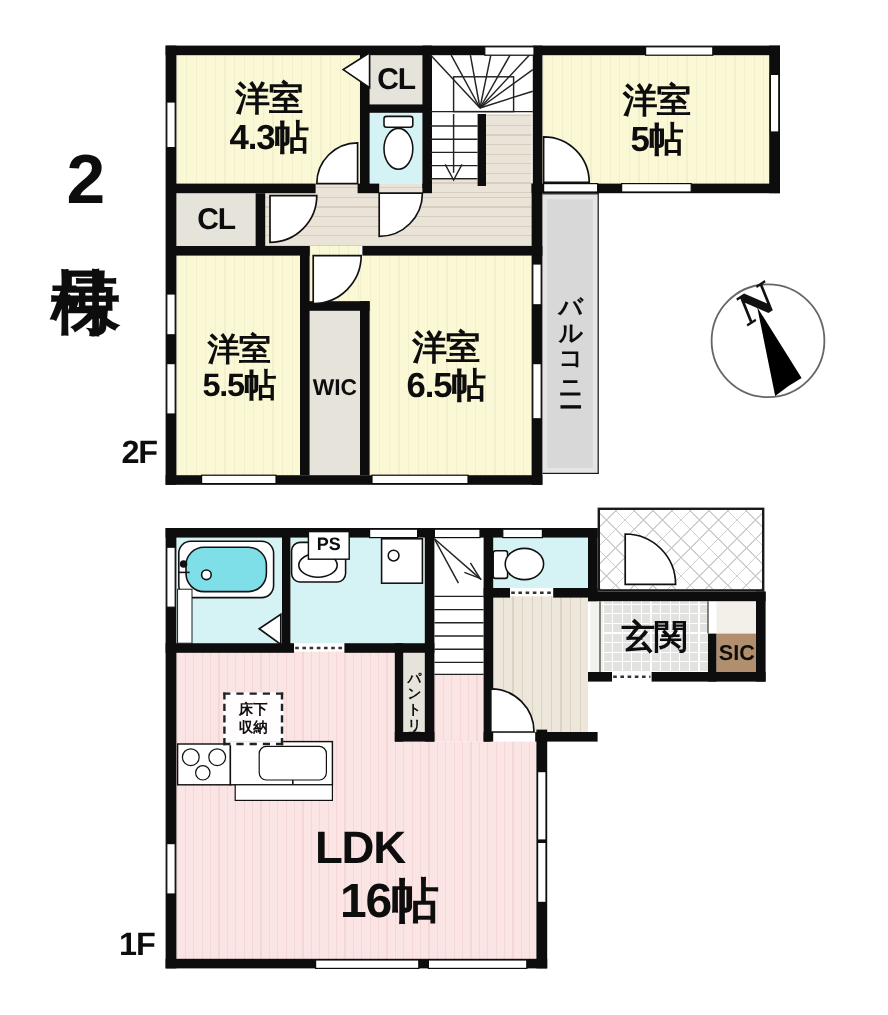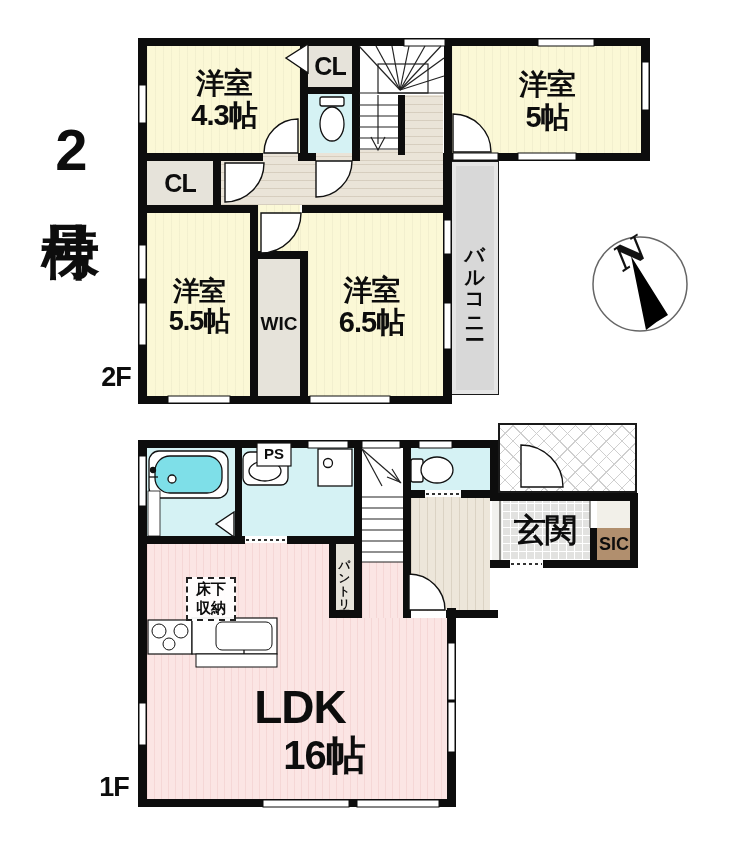--- a/index.html
+++ b/index.html
@@ -264,24 +264,24 @@
   </div>
   <div class="lbl" style="left:255px;top:312px;width:48px;height:24px;font-size:19px;letter-spacing:0;">WIC</div>
   <div class="lbl" style="left:300px;top:262px;width:143px;height:88px;font-size:29px;">
     <span>洋室</span>
     <span>6.5帖</span>
   </div>
   <div class="lbl vert" style="left:461px;top:206px;width:28px;height:150px;font-size:20px;letter-spacing:1px;">バルコニー</div>
 
   <div class="lbl" style="left:257px;top:443px;width:34px;height:23px;font-size:15px;letter-spacing:0;">PS</div>
   <div class="lbl vert" style="left:334px;top:546px;width:20px;height:64px;font-size:11.5px;font-weight:700;letter-spacing:0;">パントリー</div>
-  <div class="lbl dashedbox" style="left:186px;top:577px;width:46px;height:40px;font-size:15px;line-height:1.25;letter-spacing:0;">
+  <div class="lbl dashedbox" style="left:186px;top:577px;width:46px;height:40px;font-size:12px;line-height:1.25;letter-spacing:0;">
     <span>床下</span>
     <span>収納</span>
   </div>
   <div class="lbl latin" style="left:180px;top:688px;width:240px;height:84px;">
-    <span style="font-size:46px;">LDK</span>
+    <span style="font-size:38px;">LDK</span>
     <span style="font-size:40px;margin-left:48px;">16帖</span>
   </div>
-  <div class="lbl" style="left:503px;top:514px;width:84px;height:34px;font-size:32px;">玄関</div>
+  <div class="lbl" style="left:503px;top:514px;width:84px;height:34px;font-size:28px;">玄関</div>
   <div class="lbl latin" style="left:596px;top:504px;width:36px;height:24px;font-size:18px;letter-spacing:0;margin-top:28px;">SIC</div>
 
 </div>
 
 </body></html>

